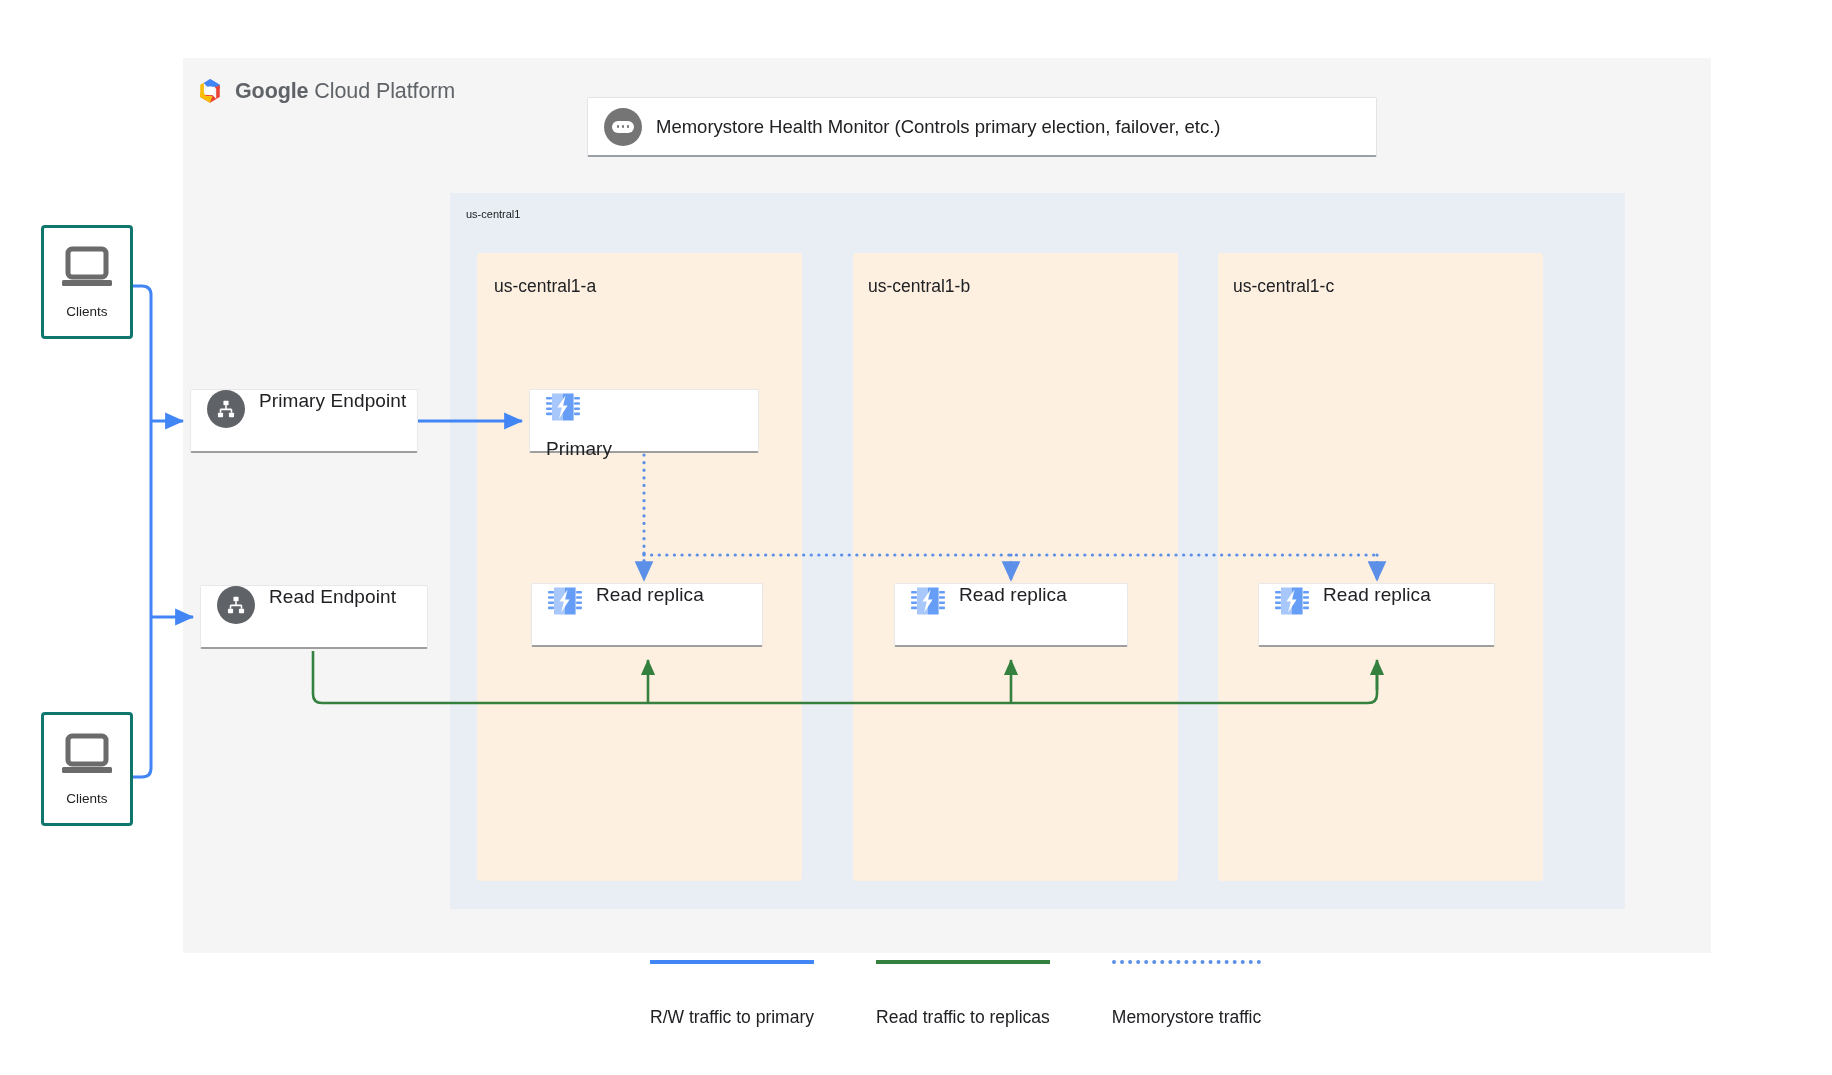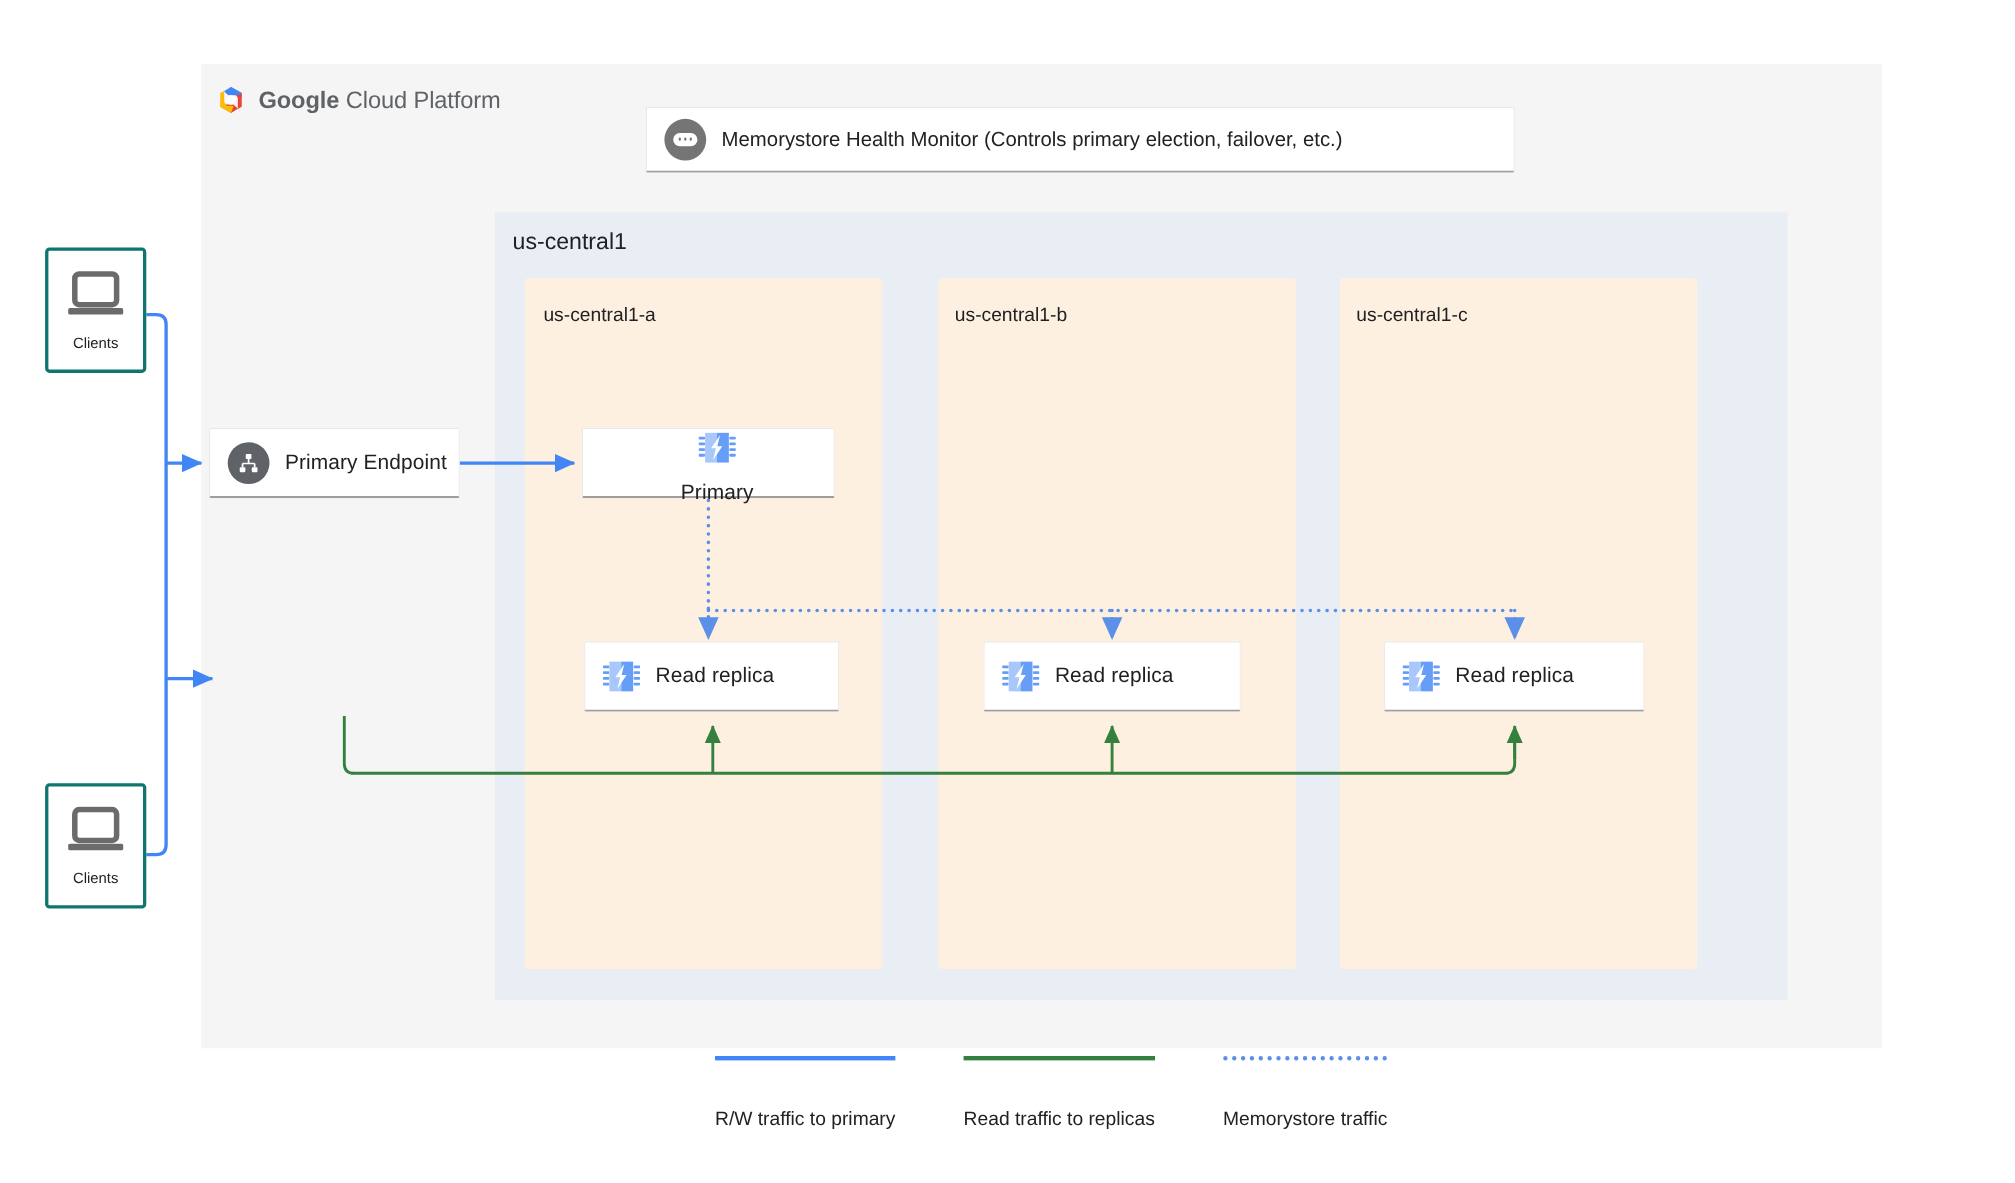--- a/index.html
+++ b/index.html
@@ -115,21 +115,21 @@
     top: 193px;
     width: 1175px;
     height: 716px;
     background: #e8eef3;
     z-index: 2;
   }
   .region-label {
     position: absolute;
     left: 466px;
     top: 208px;
-    font-size: 21px;
+    font-size: 11px;
     color: #202124;
     z-index: 3;
   }
 
   
   .zone {
     position: absolute;
     top: 253px;
     width: 325px;
     height: 628px;
@@ -152,21 +152,21 @@
   .zone-label-c { left: 1233px; }
 
   
   .node {
     position: absolute;
     background: #ffffff;
     border: 1px solid #e8e8e8;
     border-bottom: 2px solid #9e9e9e;
     border-radius: 2px;
     display: flex;
-    align-items: center;
+    align-items: flex-start;
     gap: 14px;
     padding-left: 16px;
     box-sizing: border-box;
     z-index: 6;
   }
   .node-label {
     font-size: 19px;
     color: #202124;
     white-space: nowrap;
     letter-spacing: 0.1px;
@@ -353,20 +353,31 @@
       <svg viewBox="0 0 24 24">
         <rect x="9.2" y="3" width="5.6" height="5" rx="0.8" fill="#ffffff"></rect>
         <rect x="3.2" y="16" width="5.6" height="5" rx="0.8" fill="#ffffff"></rect>
         <rect x="15.2" y="16" width="5.6" height="5" rx="0.8" fill="#ffffff"></rect>
         <path d="M12 8 L12 12.4 M6 16 L6 12.4 M18 16 L18 12.4 M6 12.4 L18 12.4" stroke="#ffffff" stroke-width="1.7" fill="none"></path>
       </svg>
     </div>
     <div class="node-label">Primary Endpoint</div>
   </div>
 
+  <div class="node node-read-ep">
+    <div class="ep-icon">
+      <svg viewBox="0 0 24 24">
+        <rect x="9.2" y="3" width="5.6" height="5" rx="0.8" fill="#ffffff"></rect>
+        <rect x="3.2" y="16" width="5.6" height="5" rx="0.8" fill="#ffffff"></rect>
+        <rect x="15.2" y="16" width="5.6" height="5" rx="0.8" fill="#ffffff"></rect>
+        <path d="M12 8 L12 12.4 M6 16 L6 12.4 M18 16 L18 12.4 M6 12.4 L18 12.4" stroke="#ffffff" stroke-width="1.7" fill="none"></path>
+      </svg>
+    </div>
+    <div class="node-label">Read Endpoint</div>
+  </div>
 
   <div class="node node-primary">
     <svg class="chip-icon" viewBox="0 0 34 34">
       <g fill="#669df6">
         <rect x="0" y="7" width="6" height="2.6" rx="1"></rect>
         <rect x="0" y="12.2" width="6" height="2.6" rx="1"></rect>
         <rect x="0" y="17.4" width="6" height="2.6" rx="1"></rect>
         <rect x="0" y="22.6" width="6" height="2.6" rx="1"></rect>
         <rect x="28" y="7" width="6" height="2.6" rx="1"></rect>
         <rect x="28" y="12.2" width="6" height="2.6" rx="1"></rect>

